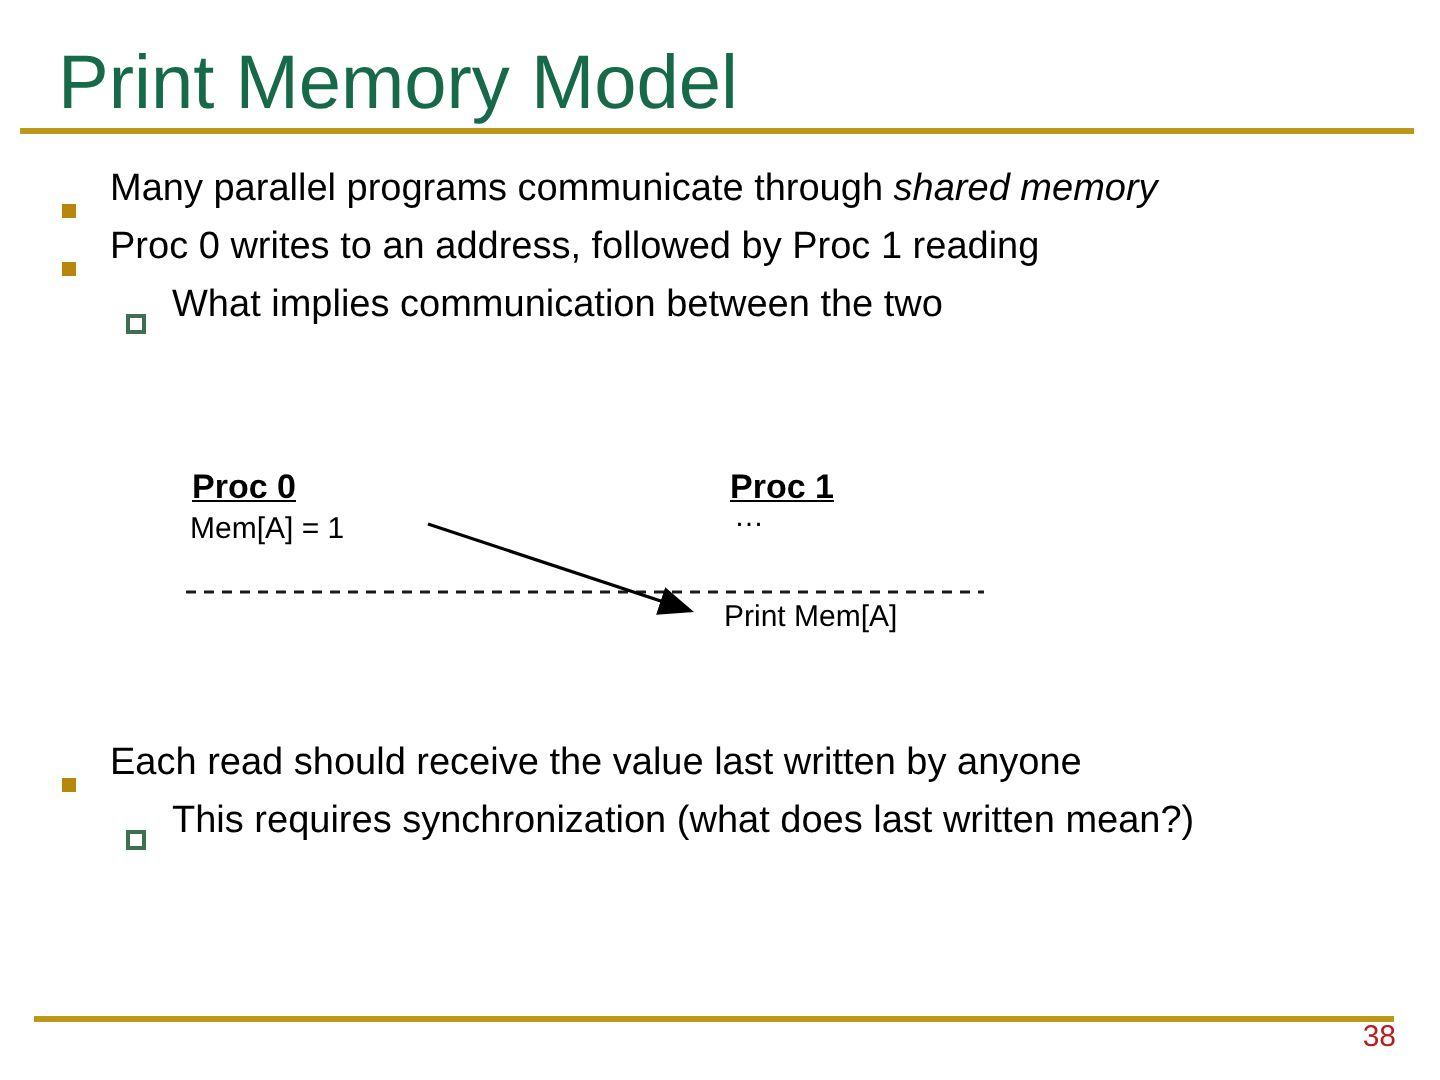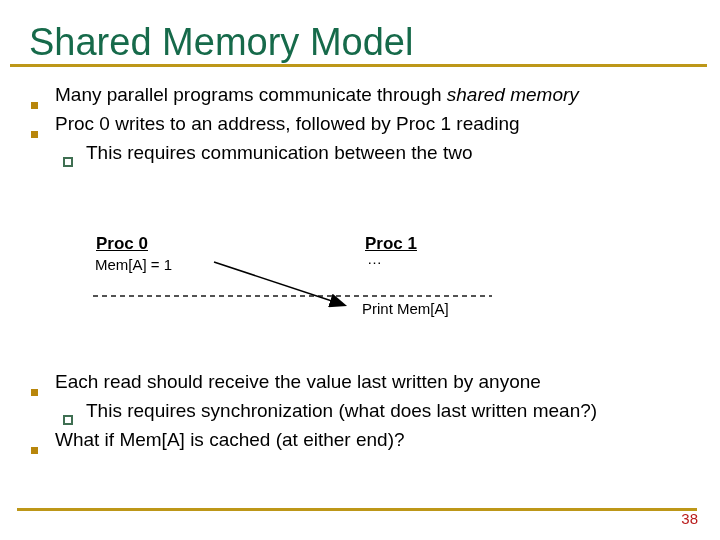--- a/index.html
+++ b/index.html
@@ -48,35 +48,35 @@
   .page-num {
     position:absolute; left:660px; top:510px; width:38px;
     text-align:right; font-size:15px; line-height:17px; color:#b91c1c;
   }
 </style>
 </head>
 <body>
 
 <div class="slide">
 
-  <h1 class="title">Shared Memory Model</h1>
+  <h1 class="title">Print Memory Model</h1>
   <div class="rule rule-top"></div>
 
   <div class="bullets bullets-top">
     <div class="row l1">
       <span class="sq"></span>
       <span class="txt"><span>Many parallel programs communicate through </span><i>shared memory</i></span>
     </div>
     <div class="row l1">
       <span class="sq"></span>
       <span class="txt">Proc 0 writes to an address, followed by Proc 1 reading</span>
     </div>
     <div class="row l2">
       <span class="sq"></span>
-      <span class="txt">This requires communication between the two</span>
+      <span class="txt">What implies communication between the two</span>
     </div>
   </div>
 
   <div>
     <div class="dlabel" id="proc0-label">Proc 0</div>
     <div class="dtext" id="proc0-line">Mem[A] = 1</div>
     <div class="dlabel" id="proc1-label">Proc 1</div>
     <div class="dtext" id="proc1-line">…</div>
     <div class="dtext" id="print-label">Print Mem[A]</div>
 
@@ -93,22 +93,18 @@
 
   <div class="bullets bullets-bottom">
     <div class="row l1">
       <span class="sq"></span>
       <span class="txt">Each read should receive the value last written by anyone</span>
     </div>
     <div class="row l2">
       <span class="sq"></span>
       <span class="txt">This requires synchronization (what does last written mean?)</span>
     </div>
-    <div class="row l1">
-      <span class="sq"></span>
-      <span class="txt">What if Mem[A] is cached (at either end)?</span>
-    </div>
   </div>
 
   <div class="rule rule-bottom"></div>
   <div class="page-num">38</div>
 
 </div>
 
 </body></html>

